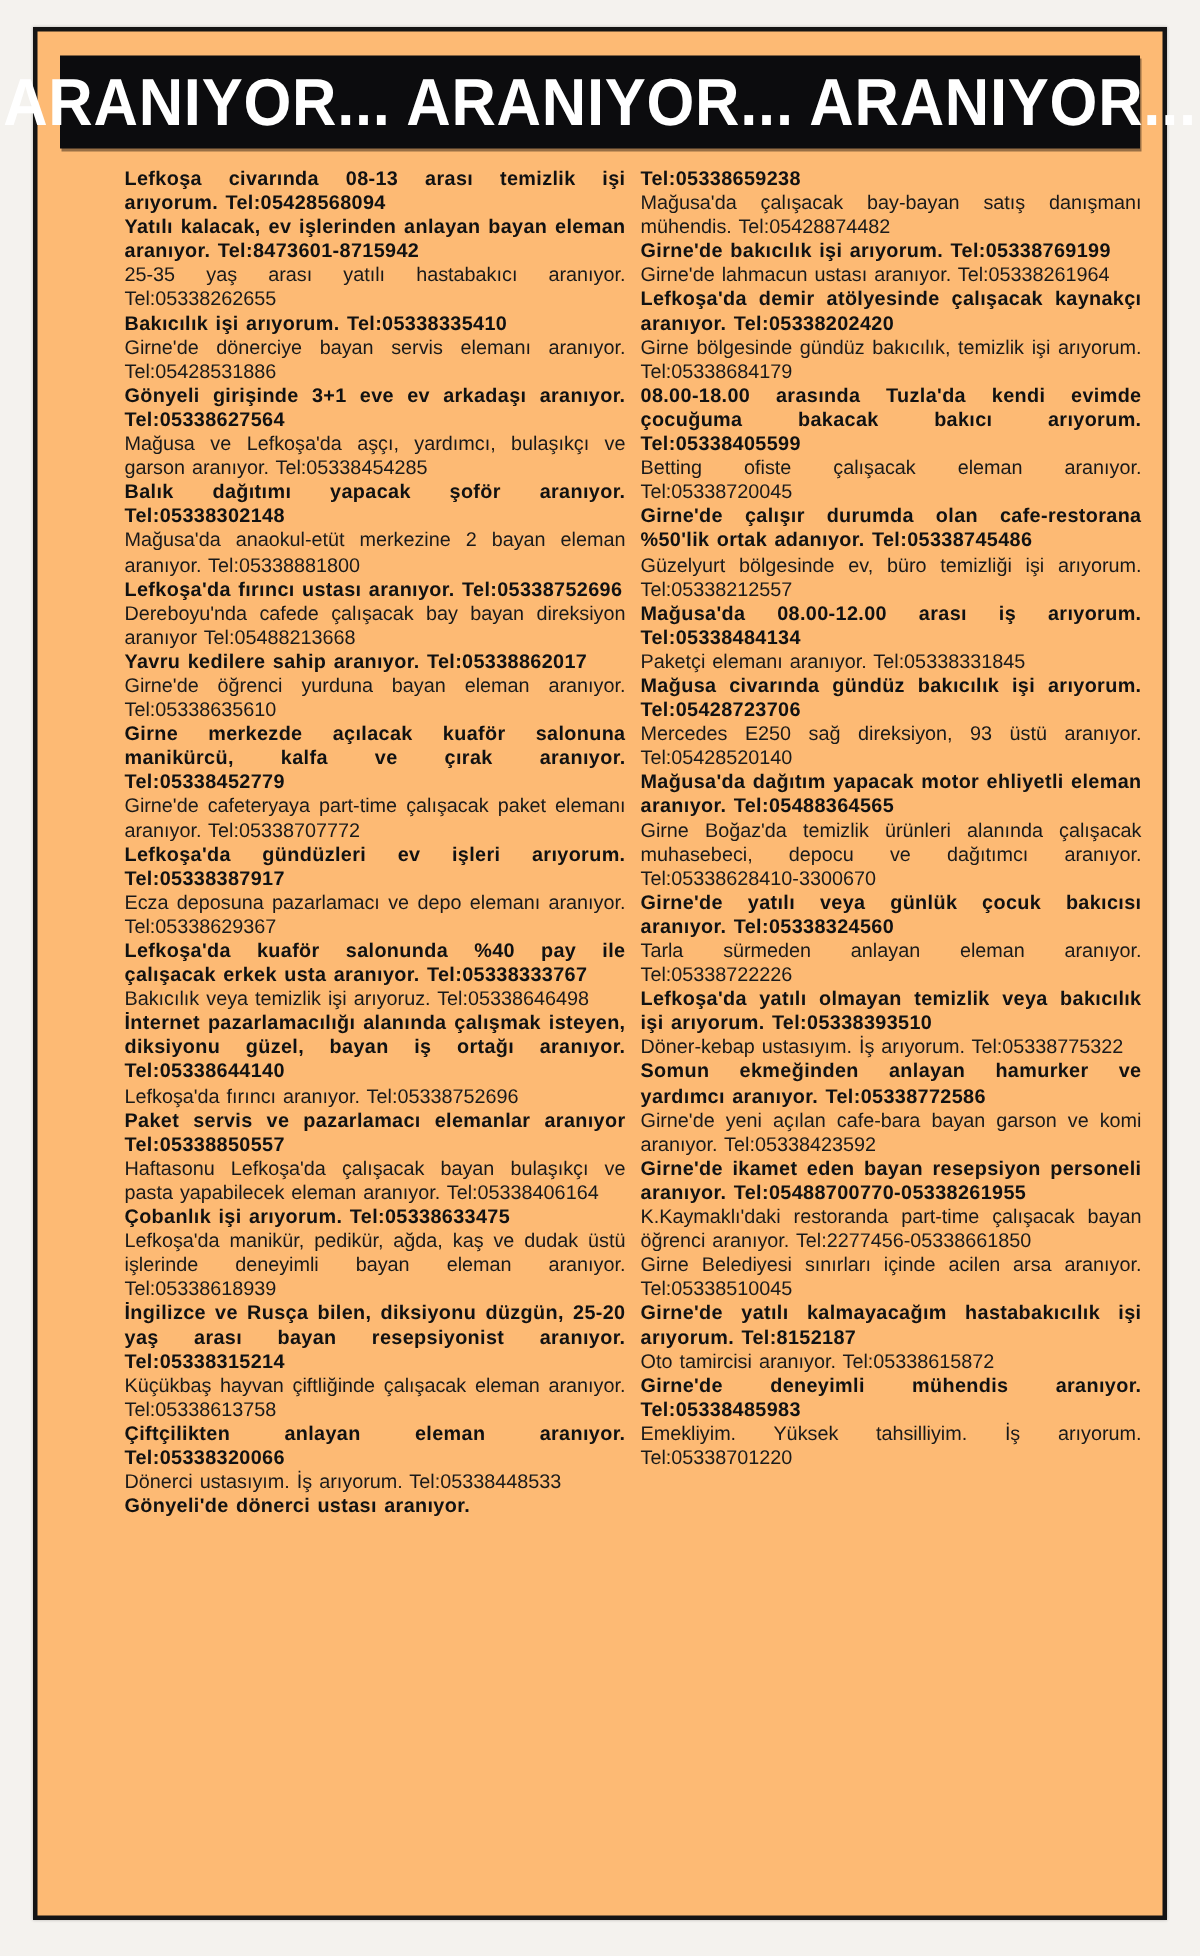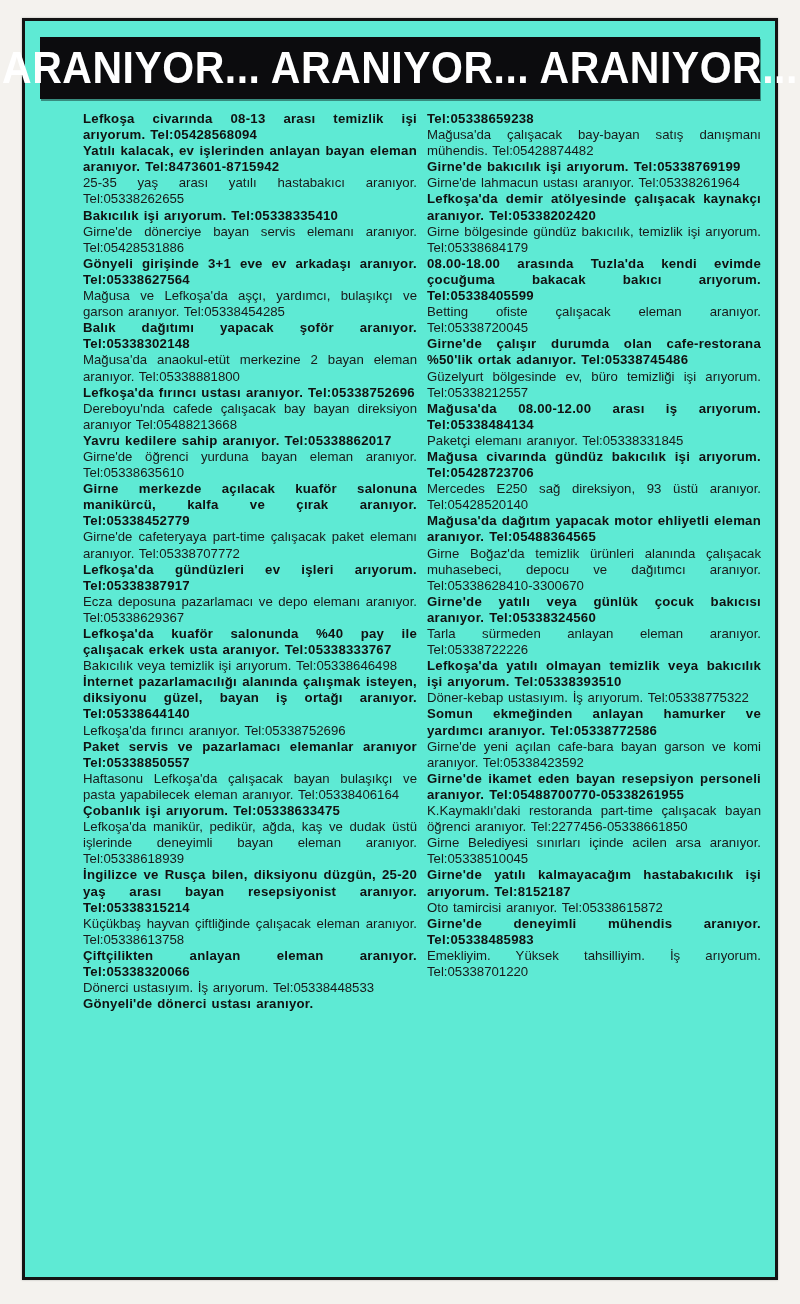--- a/index.html
+++ b/index.html
@@ -11,21 +11,21 @@
     font-family: "Liberation Sans", sans-serif;
     overflow: hidden;
   }
   .page-frame {
     position: absolute;
     left: 22px;
     top: 18px;
     width: 750px;
     height: 1256px;
     border: 3px solid #141414;
-    background: #5eead4;
+    background: #fdba74;
     box-shadow: 0 0 2px rgba(0,0,0,0.25);
   }
   .banner {
     margin: 16px 15px 12px 15px;
     background: #0c0c0e;
     height: 62px;
     display: flex;
     align-items: center;
     justify-content: center;
     box-shadow: 1px 2px 0 rgba(0,0,0,0.4);
@@ -83,21 +83,21 @@
         <p class="ad">Mağusa'da anaokul-etüt merkezine 2 bayan eleman aranıyor. Tel:05338881800</p>
         <p class="ad bold">Lefkoşa'da fırıncı ustası aranıyor. Tel:05338752696</p>
         <p class="ad">Dereboyu'nda cafede çalışacak bay bayan direksiyon aranıyor Tel:05488213668</p>
         <p class="ad bold">Yavru kedilere sahip aranıyor. Tel:05338862017</p>
         <p class="ad">Girne'de öğrenci yurduna bayan eleman aranıyor. Tel:05338635610</p>
         <p class="ad bold">Girne merkezde açılacak kuaför salonuna manikürcü, kalfa ve çırak aranıyor. Tel:05338452779</p>
         <p class="ad">Girne'de cafeteryaya part-time çalışacak paket elemanı aranıyor. Tel:05338707772</p>
         <p class="ad bold">Lefkoşa'da gündüzleri ev işleri arıyorum. Tel:05338387917</p>
         <p class="ad">Ecza deposuna pazarlamacı ve depo elemanı aranıyor. Tel:05338629367</p>
         <p class="ad bold">Lefkoşa'da kuaför salonunda %40 pay ile çalışacak erkek usta aranıyor. Tel:05338333767</p>
-        <p class="ad">Bakıcılık veya temizlik işi arıyorum. Tel:05338646498</p>
+        <p class="ad">Bakıcılık veya temizlik işi arıyoruz. Tel:05338646498</p>
         <p class="ad bold">İnternet pazarlamacılığı alanında çalışmak isteyen, diksiyonu güzel, bayan iş ortağı aranıyor. Tel:05338644140</p>
         <p class="ad">Lefkoşa'da fırıncı aranıyor. Tel:05338752696</p>
         <p class="ad bold">Paket servis ve pazarlamacı elemanlar aranıyor Tel:05338850557</p>
         <p class="ad">Haftasonu Lefkoşa'da çalışacak bayan bulaşıkçı ve pasta yapabilecek eleman aranıyor. Tel:05338406164</p>
         <p class="ad bold">Çobanlık işi arıyorum. Tel:05338633475</p>
         <p class="ad">Lefkoşa'da manikür, pedikür, ağda, kaş ve dudak üstü işlerinde deneyimli bayan eleman aranıyor. Tel:05338618939</p>
         <p class="ad bold">İngilizce ve Rusça bilen, diksiyonu düzgün, 25-20 yaş arası bayan resepsiyonist aranıyor. Tel:05338315214</p>
         <p class="ad">Küçükbaş hayvan çiftliğinde çalışacak eleman aranıyor. Tel:05338613758</p>
         <p class="ad bold">Çiftçilikten anlayan eleman aranıyor. Tel:05338320066</p>
         <p class="ad">Dönerci ustasıyım. İş arıyorum. Tel:05338448533</p>

